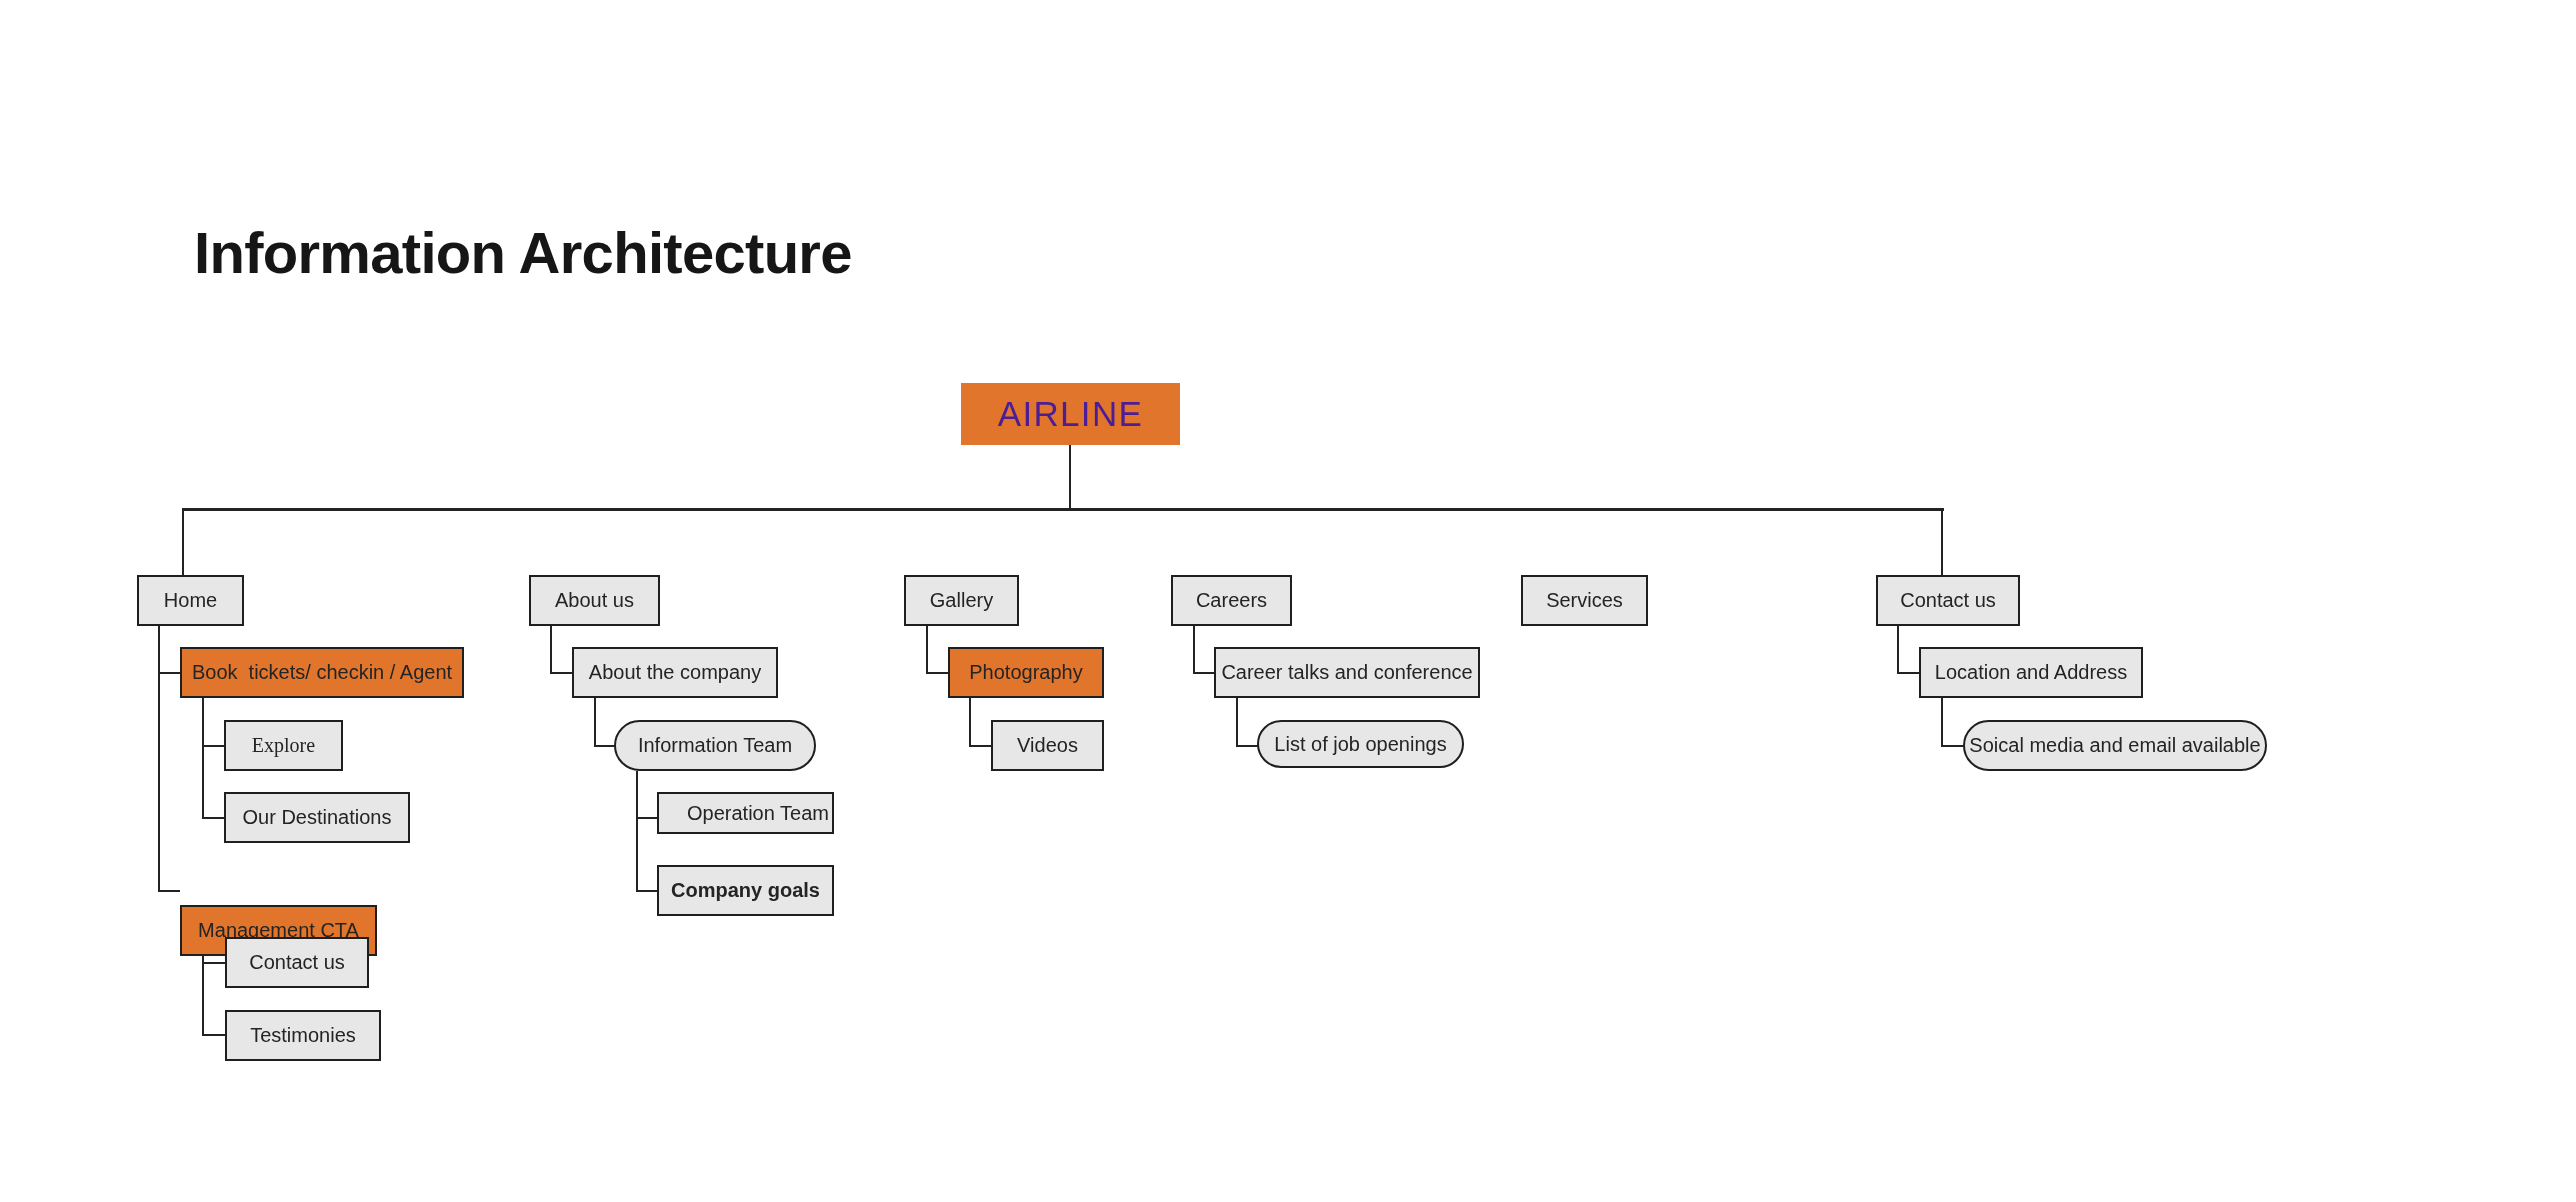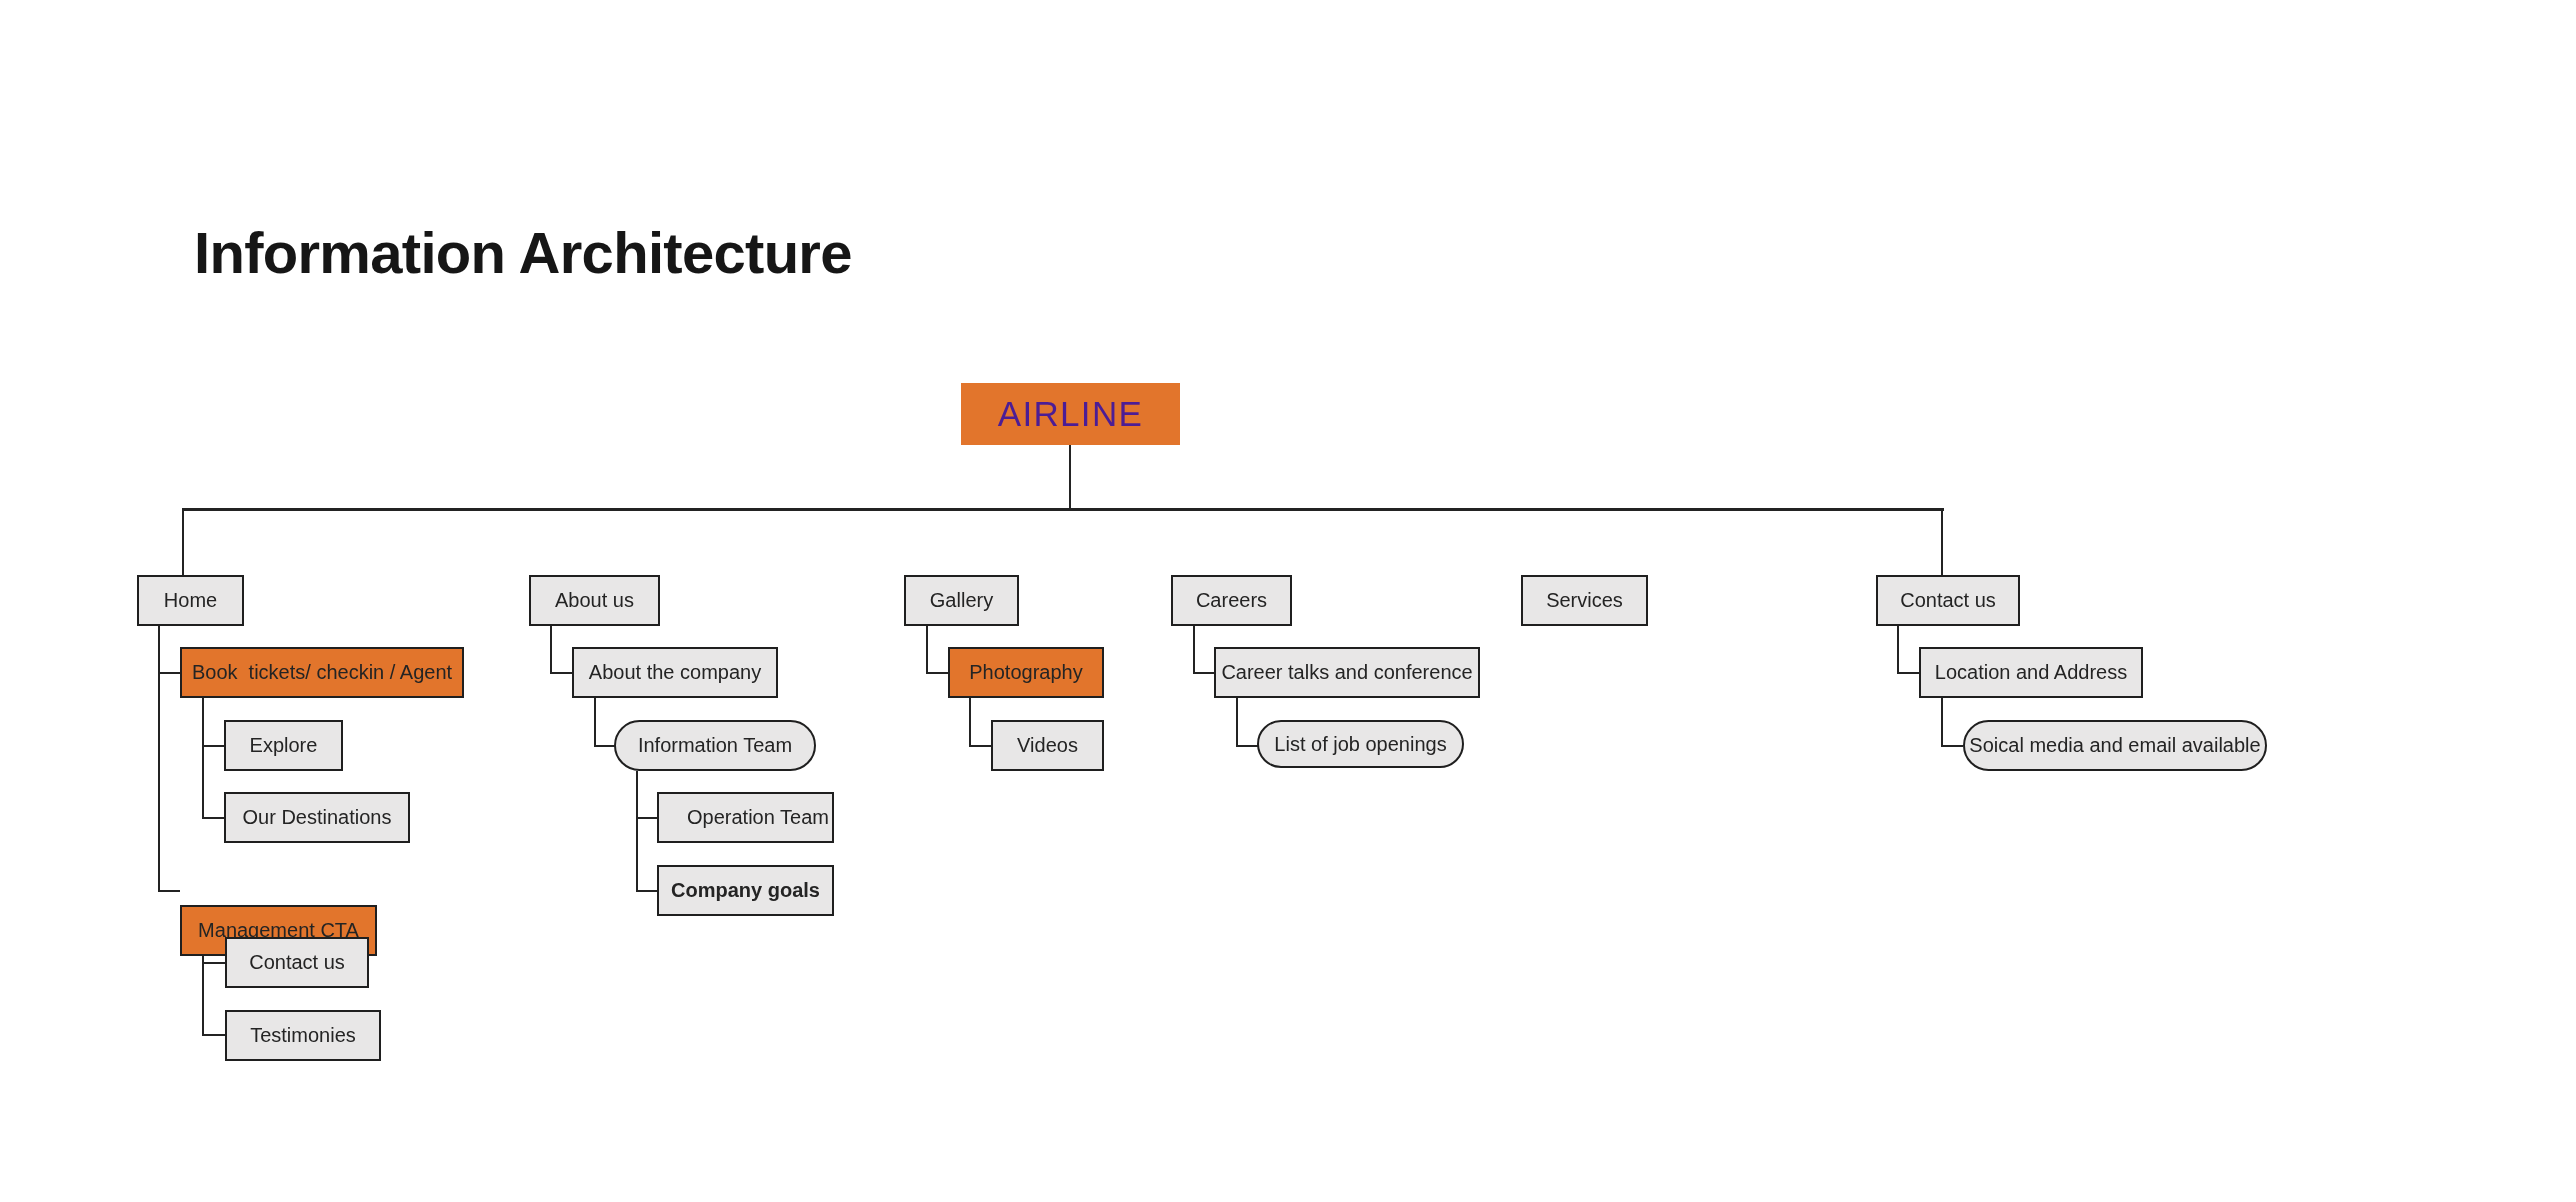--- a/index.html
+++ b/index.html
@@ -90,25 +90,25 @@
     <div class="node" style="left: 529px; top: 575px; width: 131px; height: 51px;">About us</div>
     <div class="node" style="left: 904px; top: 575px; width: 115px; height: 51px;">Gallery</div>
     <div class="node" style="left: 1171px; top: 575px; width: 121px; height: 51px;">Careers</div>
     <div class="node" style="left: 1521px; top: 575px; width: 127px; height: 51px;">Services</div>
     <div class="node" style="left: 1876px; top: 575px; width: 144px; height: 51px;">Contact us</div>
     <div class="node orange" style="left: 180px; top: 647px; width: 284px; height: 51px;">Book  tickets/ checkin / Agent</div>
     <div class="node" style="left: 572px; top: 647px; width: 206px; height: 51px;">About the company</div>
     <div class="node orange" style="left: 948px; top: 647px; width: 156px; height: 51px;">Photography</div>
     <div class="node" style="left: 1214px; top: 647px; width: 266px; height: 51px;">Career talks and conference</div>
     <div class="node" style="left: 1919px; top: 647px; width: 224px; height: 51px;">Location and Address</div>
-    <div class="node" style="left: 224px; top: 720px; width: 119px; height: 51px;">Explore</div>
+    <div class="node" style="left: 224px; top: 720px; width: 119px; height: 51px; font-family: Liberation Serif, serif;">Explore</div>
     <div class="node pill" style="left: 614px; top: 720px; width: 202px; height: 51px;">Information Team</div>
     <div class="node" style="left: 991px; top: 720px; width: 113px; height: 51px;">Videos</div>
     <div class="node pill" style="left: 1257px; top: 720px; width: 207px; height: 48px;">List of job openings</div>
     <div class="node pill" style="left: 1963px; top: 720px; width: 304px; height: 51px;">Soical media and email available</div>
     <div class="node" style="left: 224px; top: 792px; width: 186px; height: 51px;">Our Destinations</div>
-    <div class="node" style="left: 657px; top: 792px; width: 177px; height: 51px; padding-left: 25px;">Operation Team</div>
+    <div class="node" style="left: 657px; top: 792px; width: 177px; height: 42px; padding-left: 25px;">Operation Team</div>
     <div class="node orange" style="left: 180px; top: 865px; width: 197px; height: 51px; margin-top: 40px;">Management CTA</div>
     <div class="node" style="left: 657px; top: 865px; width: 177px; height: 51px; font-weight: bold;">Company goals</div>
     <div class="node" style="left: 225px; top: 937px; width: 144px; height: 51px;">Contact us</div>
     <div class="node" style="left: 225px; top: 1010px; width: 156px; height: 51px;">Testimonies</div>
   </div>
 
 
 </body></html>

